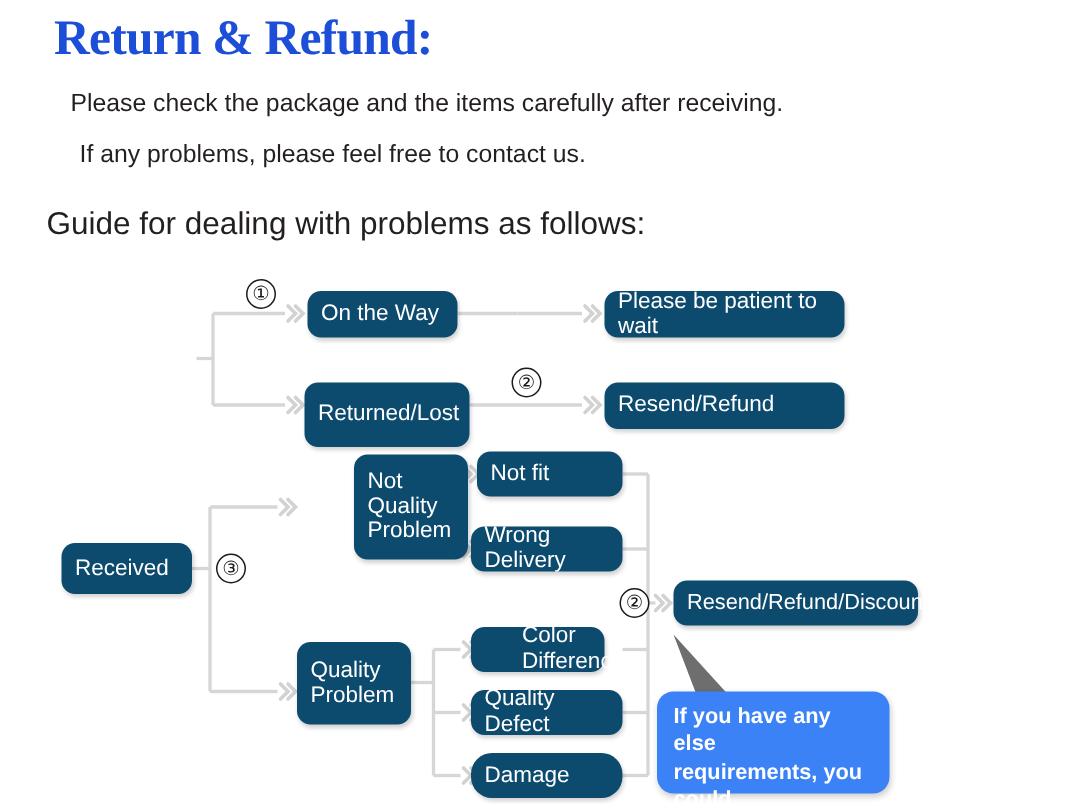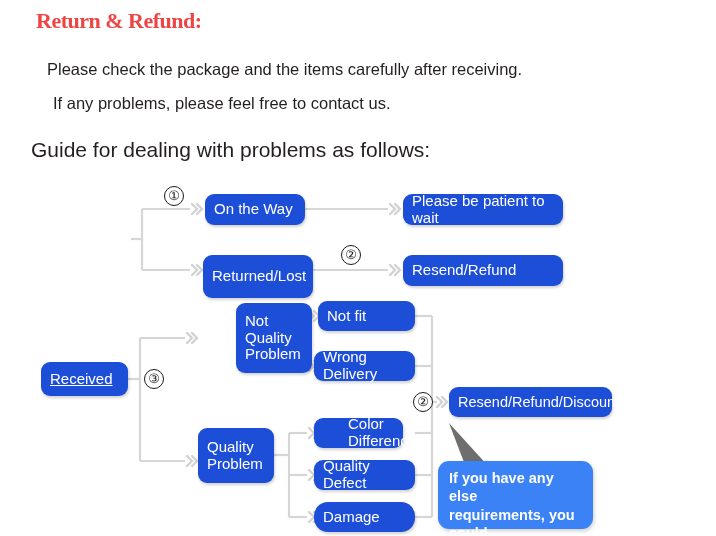--- a/index.html
+++ b/index.html
@@ -7,43 +7,43 @@
     width:716px;height:536px;background:#ffffff;overflow:hidden;
     font-family:"Liberation Sans", sans-serif;
     position:relative;
   }
   #page{position:relative;width:716px;height:536px;}
 
   
   .title{
     position:absolute;left:36px;top:8px;
     font-family:"Liberation Serif", serif;
-    font-weight:bold;font-size:22px;letter-spacing:-0.5px;
-    color:#ef4444;white-space:nowrap;text-align:right;
+    font-weight:bold;font-size:33px;letter-spacing:-0.5px;
+    color:#1d4ed8;white-space:nowrap;text-align:right;
   }
   .subline{
     position:absolute;
     font-family:"Liberation Sans", sans-serif;
     font-size:16.5px;color:#231f20;white-space:nowrap;
   }
   .subline.l1{left:47px;top:60px;}
   .subline.l2{left:53px;top:94px;}
   .guide{
     position:absolute;left:31px;top:138px;
     font-family:"Liberation Sans", sans-serif;
     font-size:21px;color:#231f20;white-space:nowrap;
   }
 
   
   .chart{position:absolute;left:0;top:0;width:716px;height:536px;}
   svg.lines{position:absolute;left:0;top:0;width:716px;height:536px;}
 
   .node{
     position:absolute;
-    background:#1d4ed8;
+    background:#0c4a6e;
     color:#ffffff;
     border-radius:9px;
     font-family:"Liberation Sans", sans-serif;
     font-size:15px;
     line-height:1.12;
     display:flex;
     align-items:center;
     box-sizing:border-box;
     padding:0 9px;
     box-shadow:1px 2px 3px rgba(0,0,0,0.18);
@@ -153,21 +153,21 @@
 
 
     <div class="node" style="left:205px;top:194px;width:100px;height:31px;">On the Way</div>
 
     <div class="node" style="left:203px;top:255px;width:110px;height:43px;">Returned/Lost</div>
 
     <div class="node" style="left:403px;top:194px;width:160px;height:31px;">Please be patient to wait</div>
 
     <div class="node" style="left:403px;top:255px;width:160px;height:31px;">Resend/Refund</div>
 
-    <div class="node" style="left:41px;top:362px;width:87px;height:34px;text-decoration:underline;">Received</div>
+    <div class="node" style="left:41px;top:362px;width:87px;height:34px;">Received</div>
 
     <div class="node multi" style="left:198px;top:303px;width:76px;height:70px;margin-left:38px;">Not
 Quality
 Problem</div>
 
     <div class="node multi" style="left:198px;top:428px;width:76px;height:55px;">Quality
 Problem</div>
 
     <div class="node" style="left:318px;top:301px;width:97px;height:30px;">Not fit</div>
 

